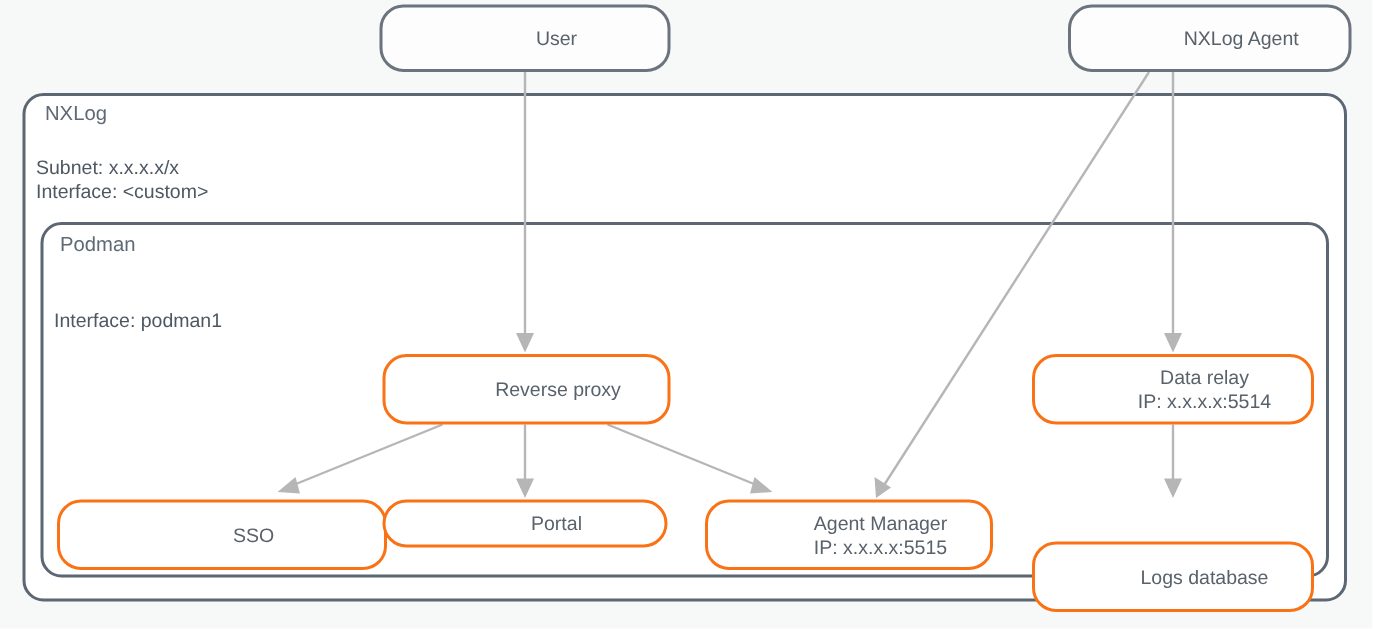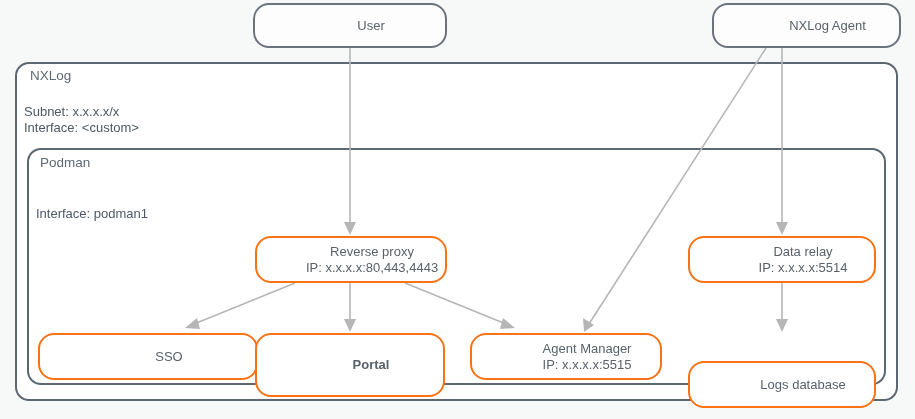--- a/index.html
+++ b/index.html
@@ -68,21 +68,21 @@
   .node.service {
     border: 2px solid #f97316;
   }
 
   
   #node-user          { left: 253px; top: 3px;   width: 194px; height: 45px; }
   #node-nxlog-agent   { left: 688px; top: 3px;   width: 189px; height: 45px; margin-left: 24px; }
   #node-reverse-proxy { left: 255px; top: 236px; width: 192px; height: 47px; }
   #node-data-relay    { left: 688px; top: 236px; width: 188px; height: 47px; }
   #node-sso           { left: 38px;  top: 333px; width: 220px; height: 47px; }
-  #node-portal        { left: 255px; top: 333px; width: 190px; height: 64px; font-weight: bold; }
+  #node-portal        { left: 255px; top: 333px; width: 190px; height: 32px; }
   #node-agent-manager { left: 470px; top: 333px; width: 192px; height: 47px; }
   #node-logs-database { left: 688px; top: 333px; width: 188px; height: 47px; margin-top: 28px; }
 
   
   #edges {
     position: absolute;
     left: 0; top: 0;
     width: 915px;
     height: 419px;
     pointer-events: none;
@@ -149,21 +149,20 @@
   <div class="node external" id="node-user">
     <div class="line1">User</div>
   </div>
 
   <div class="node external" id="node-nxlog-agent">
     <div class="line1">NXLog Agent</div>
   </div>
 
   <div class="node service" id="node-reverse-proxy">
     <div class="line1">Reverse proxy</div>
-    <div class="line2">IP: x.x.x.x:80,443,4443</div>
   </div>
 
   <div class="node service" id="node-data-relay">
     <div class="line1">Data relay</div>
     <div class="line2">IP: x.x.x.x:5514</div>
   </div>
 
   <div class="node service" id="node-sso">
     <div class="line1">SSO</div>
   </div>

